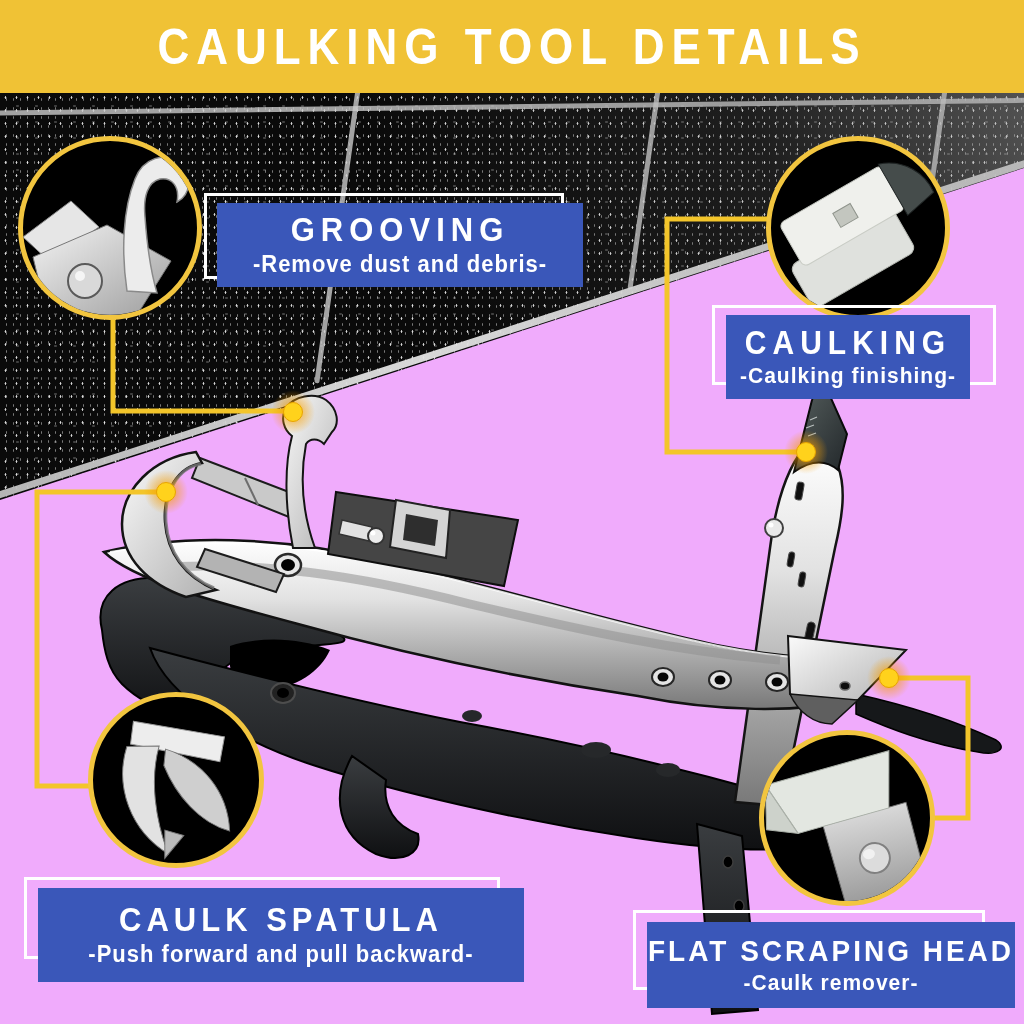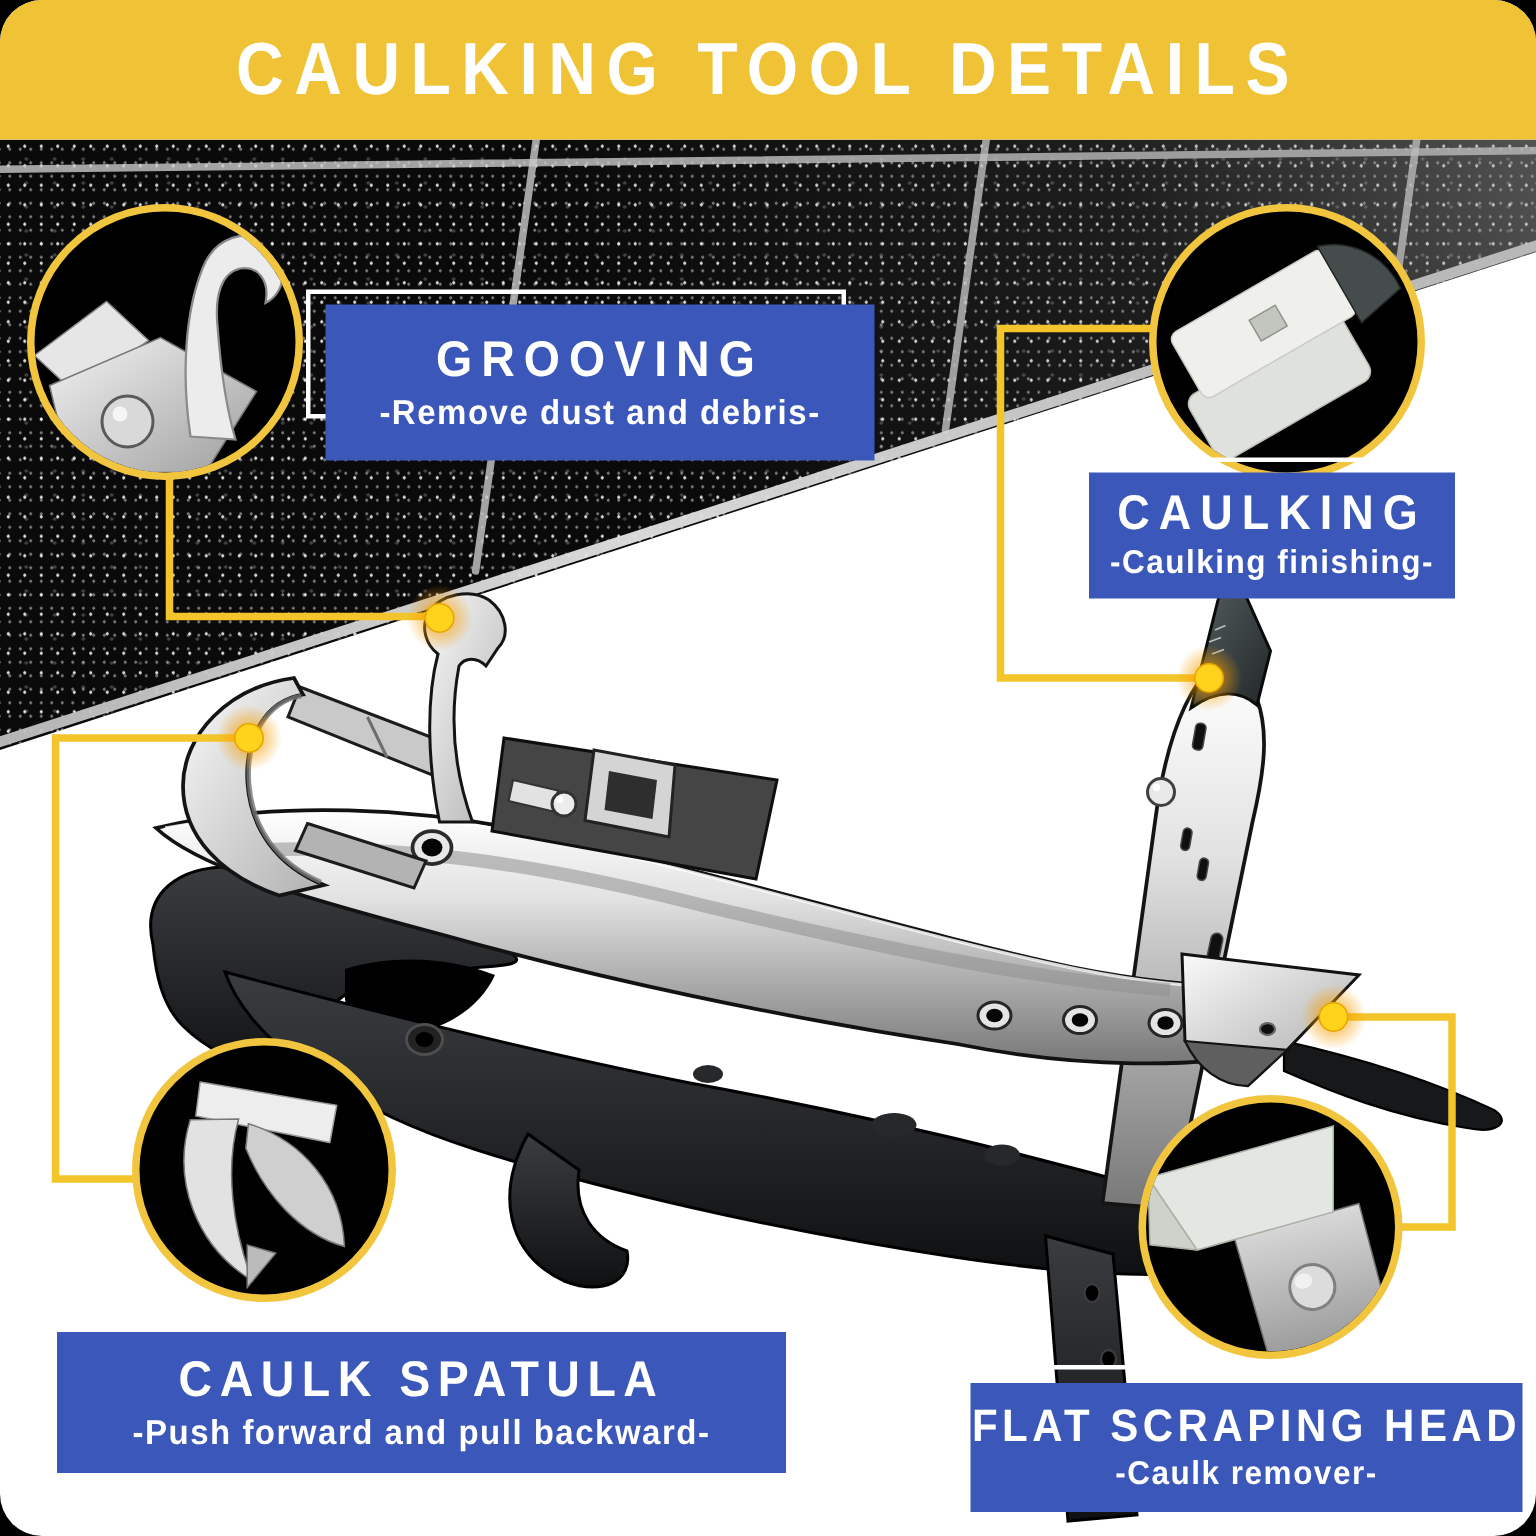--- a/index.html
+++ b/index.html
@@ -1,17 +1,17 @@
 <!DOCTYPE html>
 <html><head>
 <meta charset="utf-8">
 <style>
   html,body{margin:0;padding:0;background:#000;}
-  #stage{position:relative;width:1024px;height:1024px;background:#ffffff;overflow:hidden;
-         font-family:"Liberation Sans","DejaVu Sans",sans-serif;border-radius:28px;}
+  #stage{position:relative;width:1024px;height:1024px;background:#f0abfc;overflow:hidden;
+         font-family:"Liberation Sans","DejaVu Sans",sans-serif;}
 
   
   .banner{position:absolute;left:0;top:0;width:1024px;height:93px;background:#F0C235;
           z-index:6;display:flex;align-items:center;justify-content:center;}
   .banner-title{color:#fff;font-weight:bold;font-size:44px;letter-spacing:7px;
                 transform:scaleY(1.12);white-space:nowrap;}
 
   
   .wall{position:absolute;left:0;top:0;width:1024px;height:1024px;z-index:1;
         clip-path:polygon(0 93px,1024px 93px,1024px 168px,0 500px);
@@ -49,21 +49,21 @@
   .label{position:absolute;z-index:5;}
   .label .frame{position:absolute;border:3px solid #fff;box-sizing:border-box;}
   .label .box{position:absolute;background:#3A57B9;color:#fff;display:flex;
               flex-direction:column;align-items:center;justify-content:center;
               font-weight:bold;text-align:center;box-sizing:border-box;}
   .label .t{white-space:nowrap;transform:scaleY(1.08);}
   .label .s{white-space:nowrap;margin-top:4px;transform:scaleY(1.05);}
 
   .label-grooving{left:204px;top:193px;}
   .label-grooving .frame{left:0;top:0;width:360px;height:86px;}
-  .label-grooving .box{left:13px;top:10px;width:366px;height:104px;}
+  .label-grooving .box{left:13px;top:10px;width:366px;height:84px;}
   .label-grooving .t{font-size:31px;letter-spacing:6px;}
   .label-grooving .s{font-size:22px;letter-spacing:1px;}
 
   .label-caulking{left:712px;top:305px;}
   .label-caulking .frame{left:0;top:0;width:284px;height:80px;}
   .label-caulking .box{left:14px;top:10px;width:244px;height:84px;}
   .label-caulking .t{font-size:30px;letter-spacing:6px;}
   .label-caulking .s{font-size:21px;letter-spacing:1px;}
 
   .label-spatula{left:24px;top:877px;}

